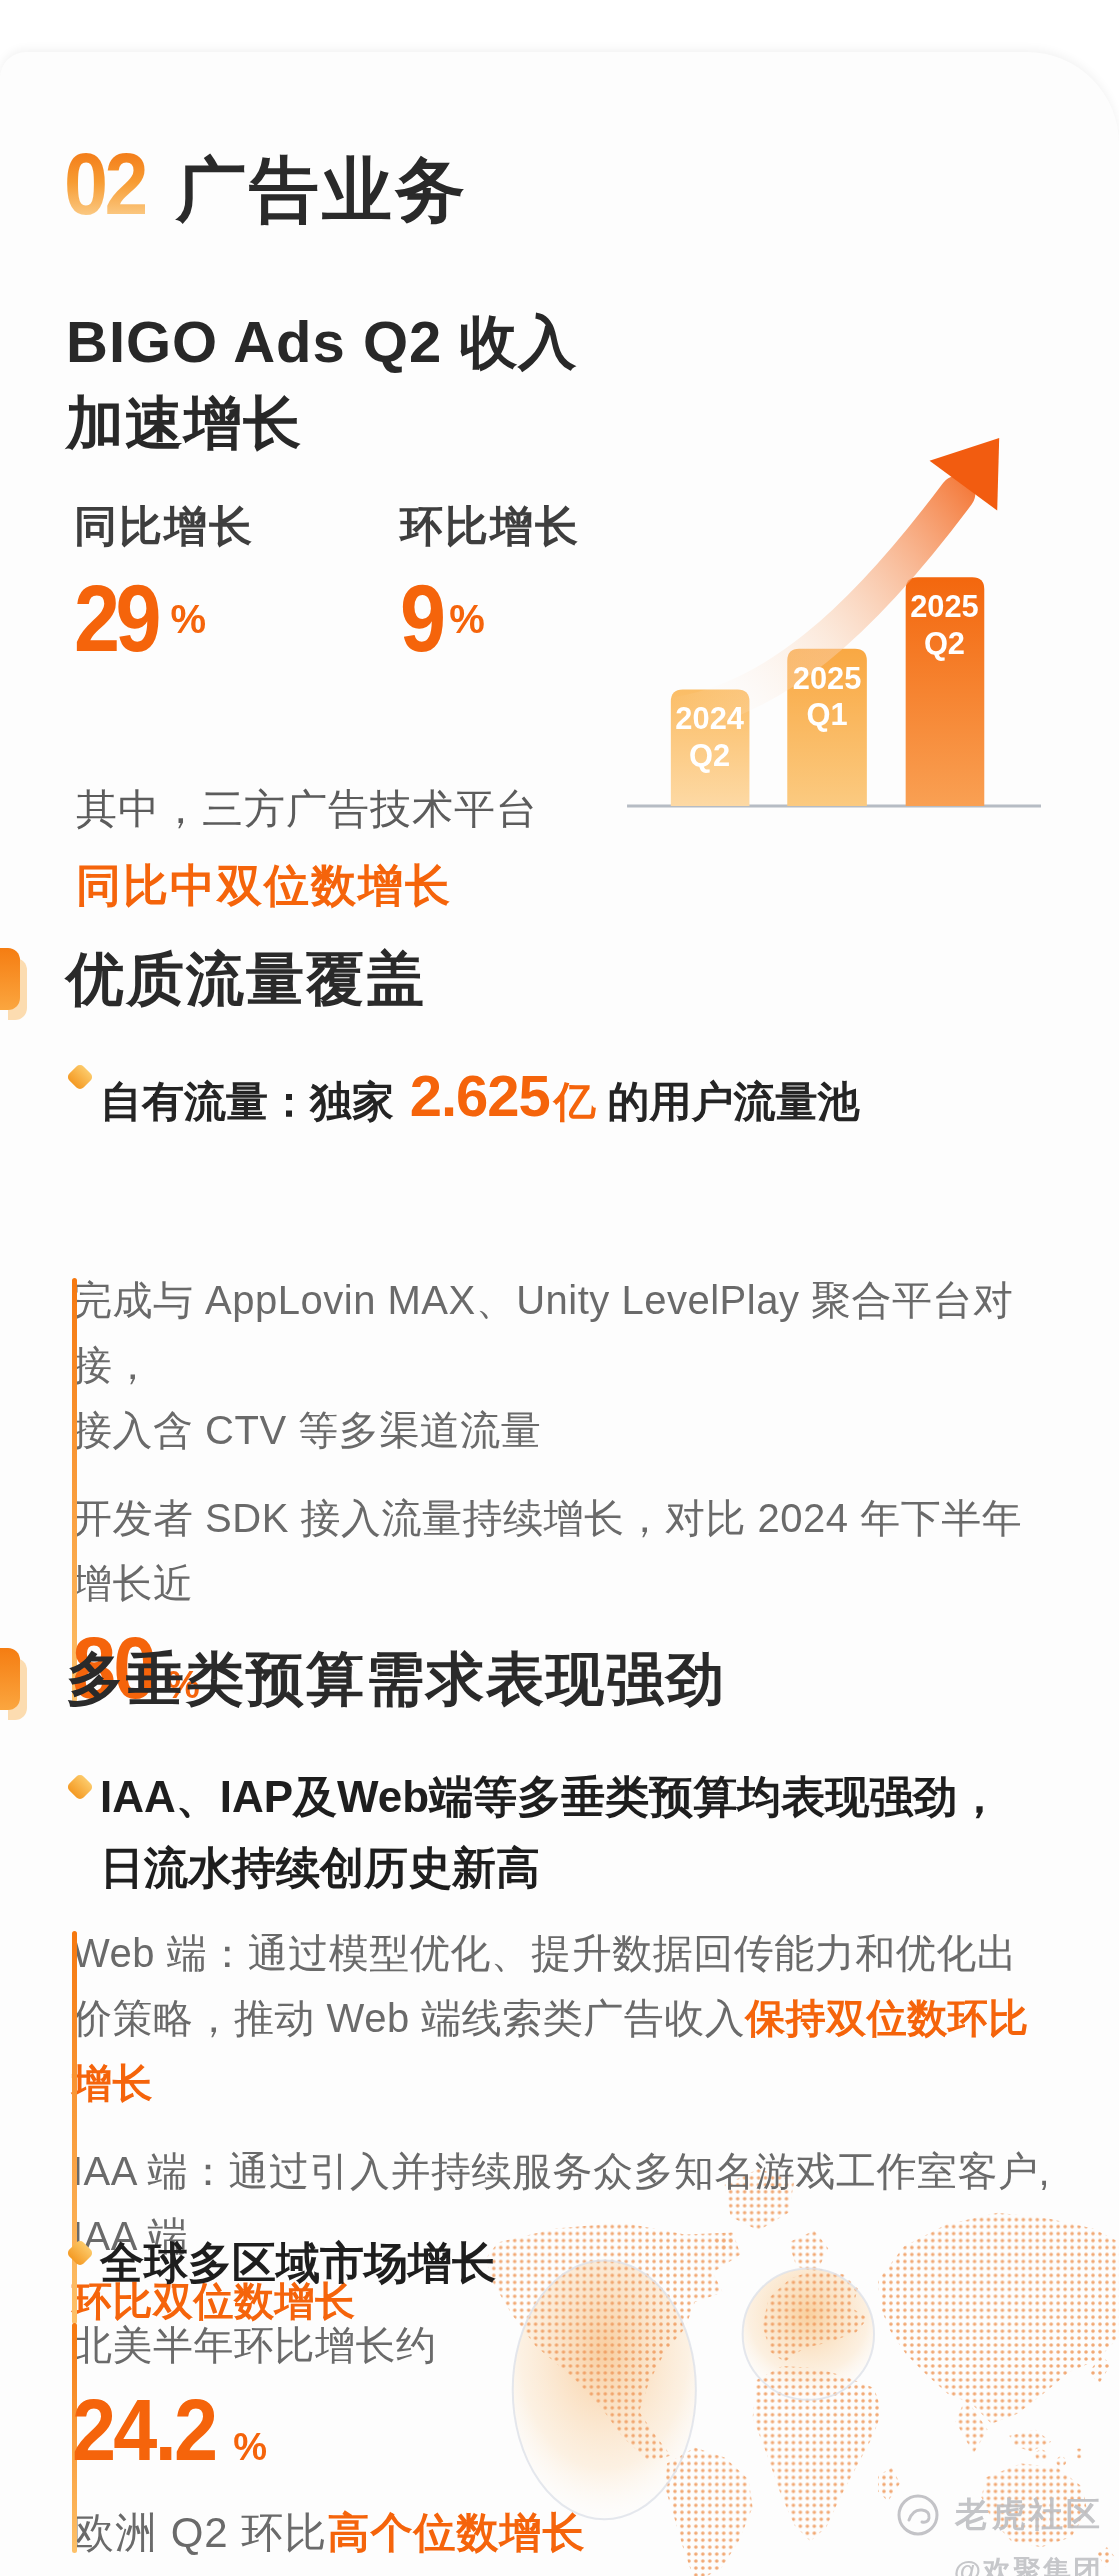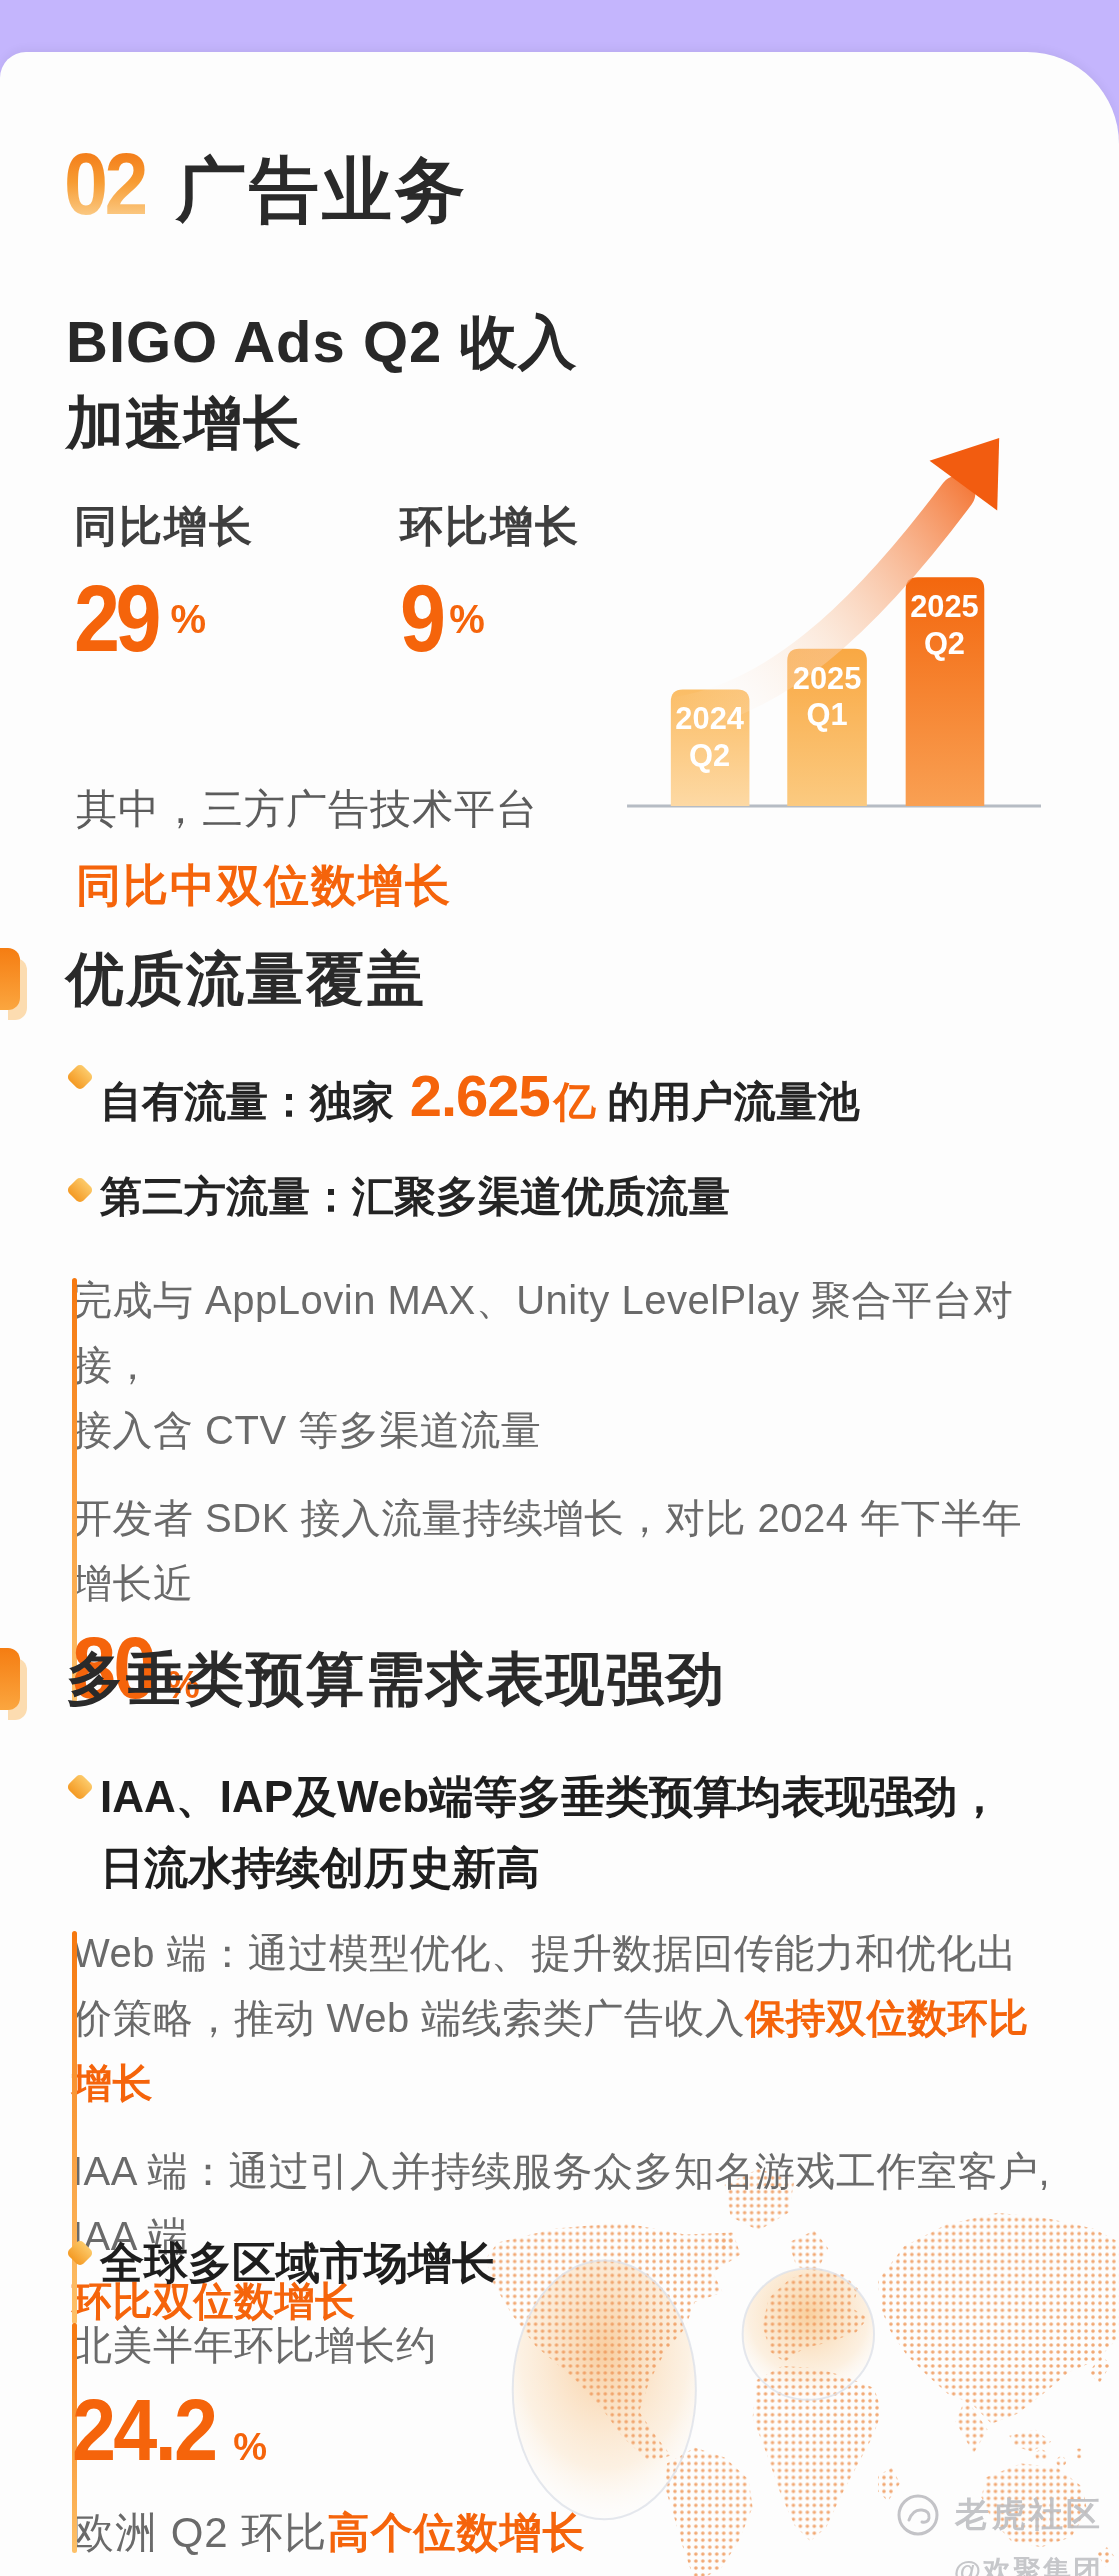--- a/index.html
+++ b/index.html
@@ -1,17 +1,17 @@
 <!DOCTYPE html>
 <html><head>
 <meta charset="utf-8">
 <style>
   html,body{margin:0;padding:0;background:#e8eaec;}
   .page{position:relative;width:1119px;height:2576px;overflow:hidden;
-        background:#c4b5fd;font-family:"Liberation Sans","DejaVu Sans",sans-serif;
+        background:#ffffff;font-family:"Liberation Sans","DejaVu Sans",sans-serif;
         -webkit-font-smoothing:antialiased;}
   .card{position:absolute;left:0;top:52px;right:0;bottom:0;background:#fdfdfd;
         border-radius:26px 92px 0 0;box-shadow:0 -3px 10px rgba(0,0,0,.05);}
 
   
   .chapter{position:absolute;left:64px;top:88px;display:flex;align-items:baseline;gap:22px;}
   .chapter-num{font-size:88px;font-weight:800;letter-spacing:-4px;line-height:1;
         display:inline-block;transform:scaleX(.9);transform-origin:left bottom;
         background:linear-gradient(180deg,#f2700f 0%,#f79c33 48%,#fcd9a0 100%);
         -webkit-background-clip:text;background-clip:text;color:transparent;}
@@ -157,24 +157,20 @@
       <div class="sec-title">优质流量覆盖</div>
     </div>
 
     <div class="bullet" style="top:999px">
       <span class="diamond"></span>
       <span class="bullet-text">
         <span>自有流量：独家 </span><span class="inline-big">2.625</span><span class="inline-big-unit">亿</span><span> 的用户流量池</span>
       </span>
     </div>
 
-    <div class="bullet" style="top:1112px">
-      <span class="diamond"></span>
-      <span class="bullet-text">第三方流量：汇聚多渠道优质流量</span>
-    </div>
 
     <div class="detail" style="top:1216px">
       <p>
         <span style="display:block">完成与 AppLovin MAX、Unity LevelPlay 聚合平台对接，</span>
         <span style="display:block">接入含 CTV 等多渠道流量</span>
       </p>
       <p>开发者 SDK 接入流量持续增长，对比 2024 年下半年增长近</p>
       <div class="detail-big">
         <span class="n">80</span>
         <span class="u">%</span>

